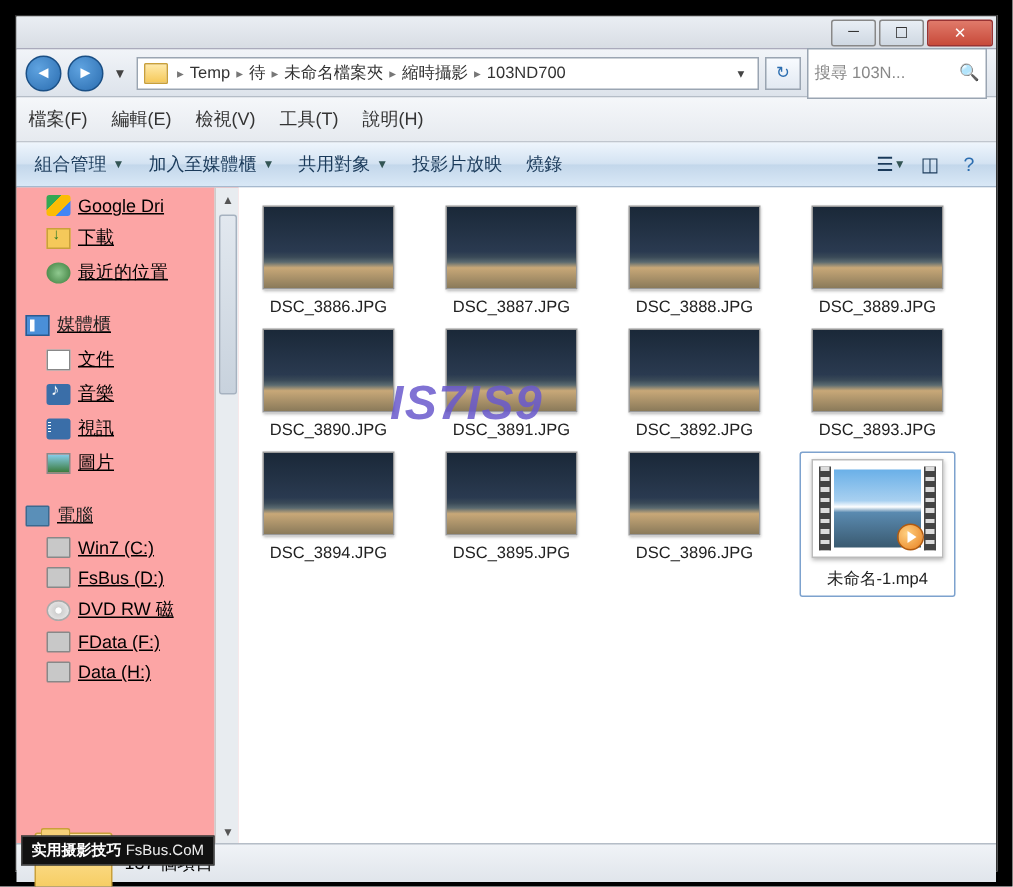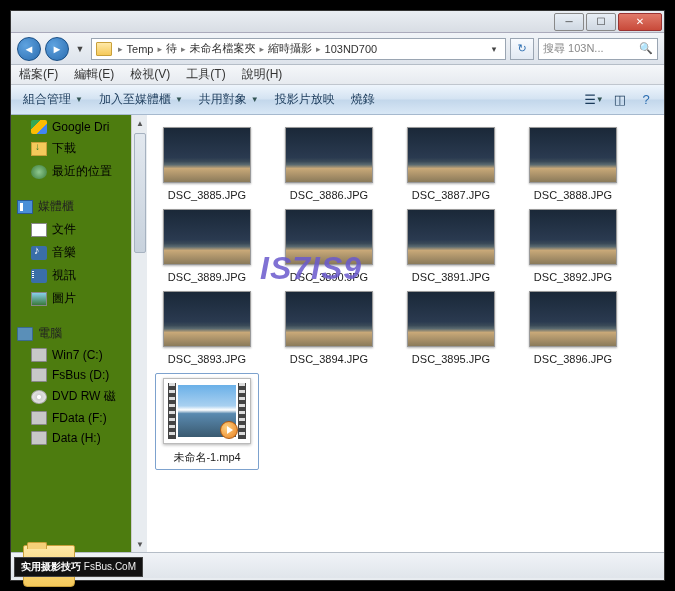--- a/index.html
+++ b/index.html
@@ -10,31 +10,31 @@
 .wmin, .wmax { background: linear-gradient(#e8eef5, #cfd8e2); color: #333; }
 .wclose { width: 44px; background: linear-gradient(#e07a6a, #c84a3a); color: #fff; border-color: #933; }
 .addrbar { height: 32px; background: linear-gradient(#f1f4f8, #dde3eb); display: flex; align-items: center; padding: 3px 6px; gap: 4px; border-bottom: 1px solid #b5bdc7; }
 .navbtn { width: 24px; height: 24px; border-radius: 50%; background: radial-gradient(circle at 35% 35%, #5fa3e0, #2b6db0); border: 1px solid #1a4f85; color: #fff; display: flex; align-items: center; justify-content: center; font-size: 11px; cursor: pointer; }
 .navarrow { width: 14px; height: 20px; display: flex; align-items: center; justify-content: center; font-size: 9px; color: #444; cursor: pointer; }
 .addrbox { flex: 1; height: 22px; background: #fff; border: 1px solid #9aa5b2; display: flex; align-items: center; padding: 0 4px; font-size: 11px; }
 .foldericon { width: 16px; height: 14px; background: linear-gradient(#ffe9a8, #f5c95a); border: 1px solid #c9a03a; border-radius: 1px; margin-right: 4px; }
 .crumb { color: #333; padding: 0 2px; cursor: pointer; }
 .cs { color: #777; padding: 0 2px; font-size: 9px; }
 .refreshbtn { width: 24px; height: 22px; background: linear-gradient(#f8fbff,#e2e9f2); border: 1px solid #9aa5b2; display:flex;align-items:center;justify-content:center;font-size:11px;color:#2b6db0;cursor:pointer; }
-.searchbox { width: 120px; height: 22px; background: #fff; border: 1px solid #9aa5b2; display: flex; align-items: center; padding: 0 4px; font-size: 11px; color: #888; }
+.searchbox { width: 120px; height: 34px; background: #fff; border: 1px solid #9aa5b2; display: flex; align-items: center; padding: 0 4px; font-size: 11px; color: #888; }
 .searchbox .sicon { margin-left:auto; color:#3a6ea8; }
-.menubar { height: 20px; background: linear-gradient(#f5f7fa,#e6eaef); display: flex; align-items: center; padding: 0 8px; gap: 16px; font-size: 12px; color: #333; border-bottom: 1px solid #c0c6ce; }
+.menubar { height: 30px; background: linear-gradient(#f5f7fa,#e6eaef); display: flex; align-items: center; padding: 0 8px; gap: 16px; font-size: 12px; color: #333; border-bottom: 1px solid #c0c6ce; }
 .menubar span { cursor: pointer; }
 .toolbar { height: 30px; background: linear-gradient(#eef5fc, #d4e3f2 48%, #c3d7eb 52%, #d9e8f6); display: flex; align-items: center; padding: 0 8px; gap: 8px; font-size: 12px; color: #1a3a5a; border-bottom: 1px solid #a6b9ce; }
 .tbitem { display: flex; align-items: center; gap: 4px; cursor: pointer; padding: 2px 4px; }
 .tbdrop { font-size: 8px; color: #355; }
 .tbright { margin-left: auto; display: flex; gap: 6px; }
 .tbicon { width: 20px; height: 20px; display:flex;align-items:center;justify-content:center;font-size:13px;cursor:pointer; }
 .body { display: flex; height: calc(100% - 22px - 32px - 22px - 30px - 26px); }
-.sidebar { width: 136px; background: #4d7c0f; overflow: hidden; font-size: 12px; position:relative; }
+.sidebar { width: 148px; background: #fca5a5; overflow: hidden; font-size: 12px; position:relative;text-decoration:underline; }
 .sbscroll { position:absolute; right:0; top:0; width:16px; height:100%; background:#e8ecf0; border-left:1px solid #ccc; }
 .sbthumb { position:absolute; top:18px; left:2px; width:12px; height:120px; background:linear-gradient(#e2e8ef,#c8d2dd); border:1px solid #a6b2c0; border-radius:2px; }
 .sbarrow { position:absolute; left:0; width:16px; height:16px; display:flex;align-items:center;justify-content:center;font-size:8px;color:#555;cursor:pointer; }
 .sidebar ul { list-style:none; padding: 2px 0; }
 .sidebar li { padding: 3px 4px 3px 20px; display:flex; align-items:center; gap:5px; cursor:pointer; white-space:nowrap; overflow:hidden; }
 .sidebar li.header { padding-left: 6px; font-weight:normal; color:#222; margin-top:12px; }
 .sidebar li.header:first-child { margin-top:0; }
 .sbi { width:16px; height:14px; flex-shrink:0; display:inline-block; }
 .i-gdrive { background: linear-gradient(135deg,#34a853 33%,#fbbc05 33% 66%,#4285f4 66%); border-radius:2px; }
 .i-download { background:#f5c95a; border:1px solid #c9a03a; position:relative; } .i-download::after{content:"↓";position:absolute;top:-2px;left:3px;font-size:10px;color:#2a7a2a;}
@@ -199,24 +199,20 @@
       <div class="sbscroll">
         <div class="sbarrow" style="top:0">▲</div>
         <div class="sbthumb"></div>
         <div class="sbarrow" style="bottom:0">▼</div>
       </div>
     </div>
 
     <div class="content">
       <div class="thumb">
           <div class="img"></div>
-          <div class="cap">DSC_3885.JPG</div>
-        </div>
-      <div class="thumb">
-          <div class="img"></div>
           <div class="cap">DSC_3886.JPG</div>
         </div>
       <div class="thumb">
           <div class="img"></div>
           <div class="cap">DSC_3887.JPG</div>
         </div>
       <div class="thumb">
           <div class="img"></div>
           <div class="cap">DSC_3888.JPG</div>
         </div>

